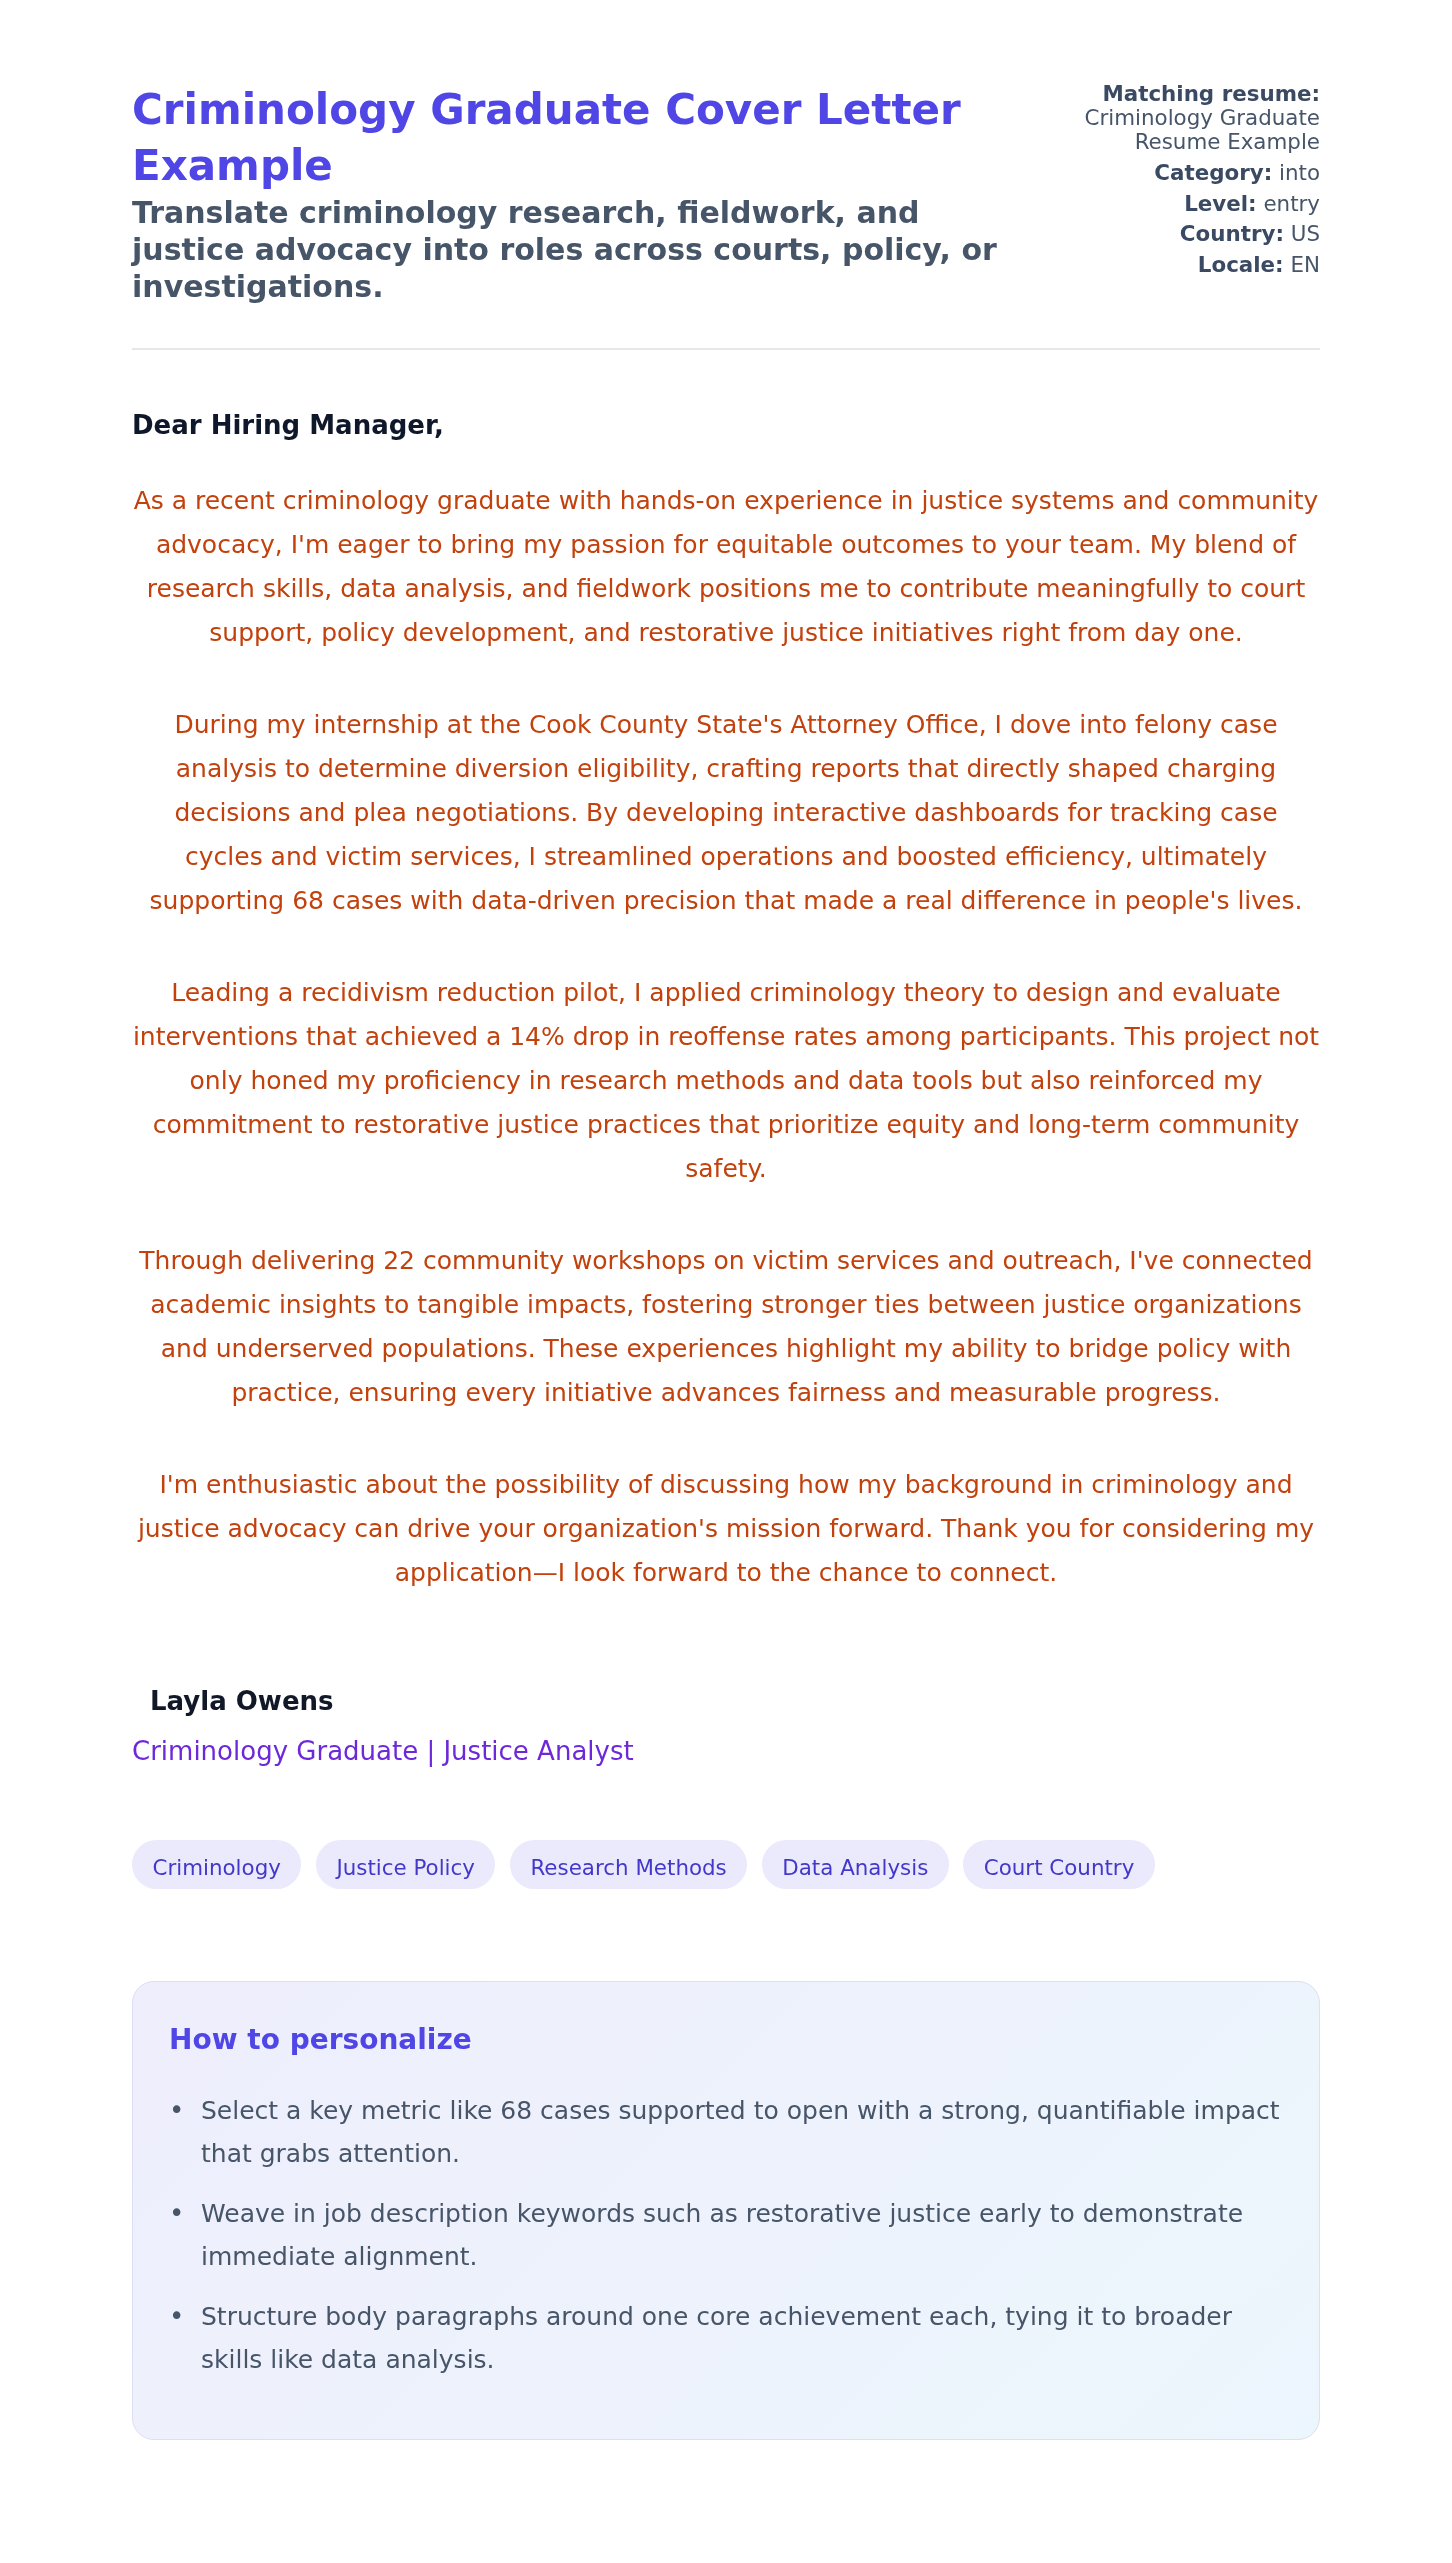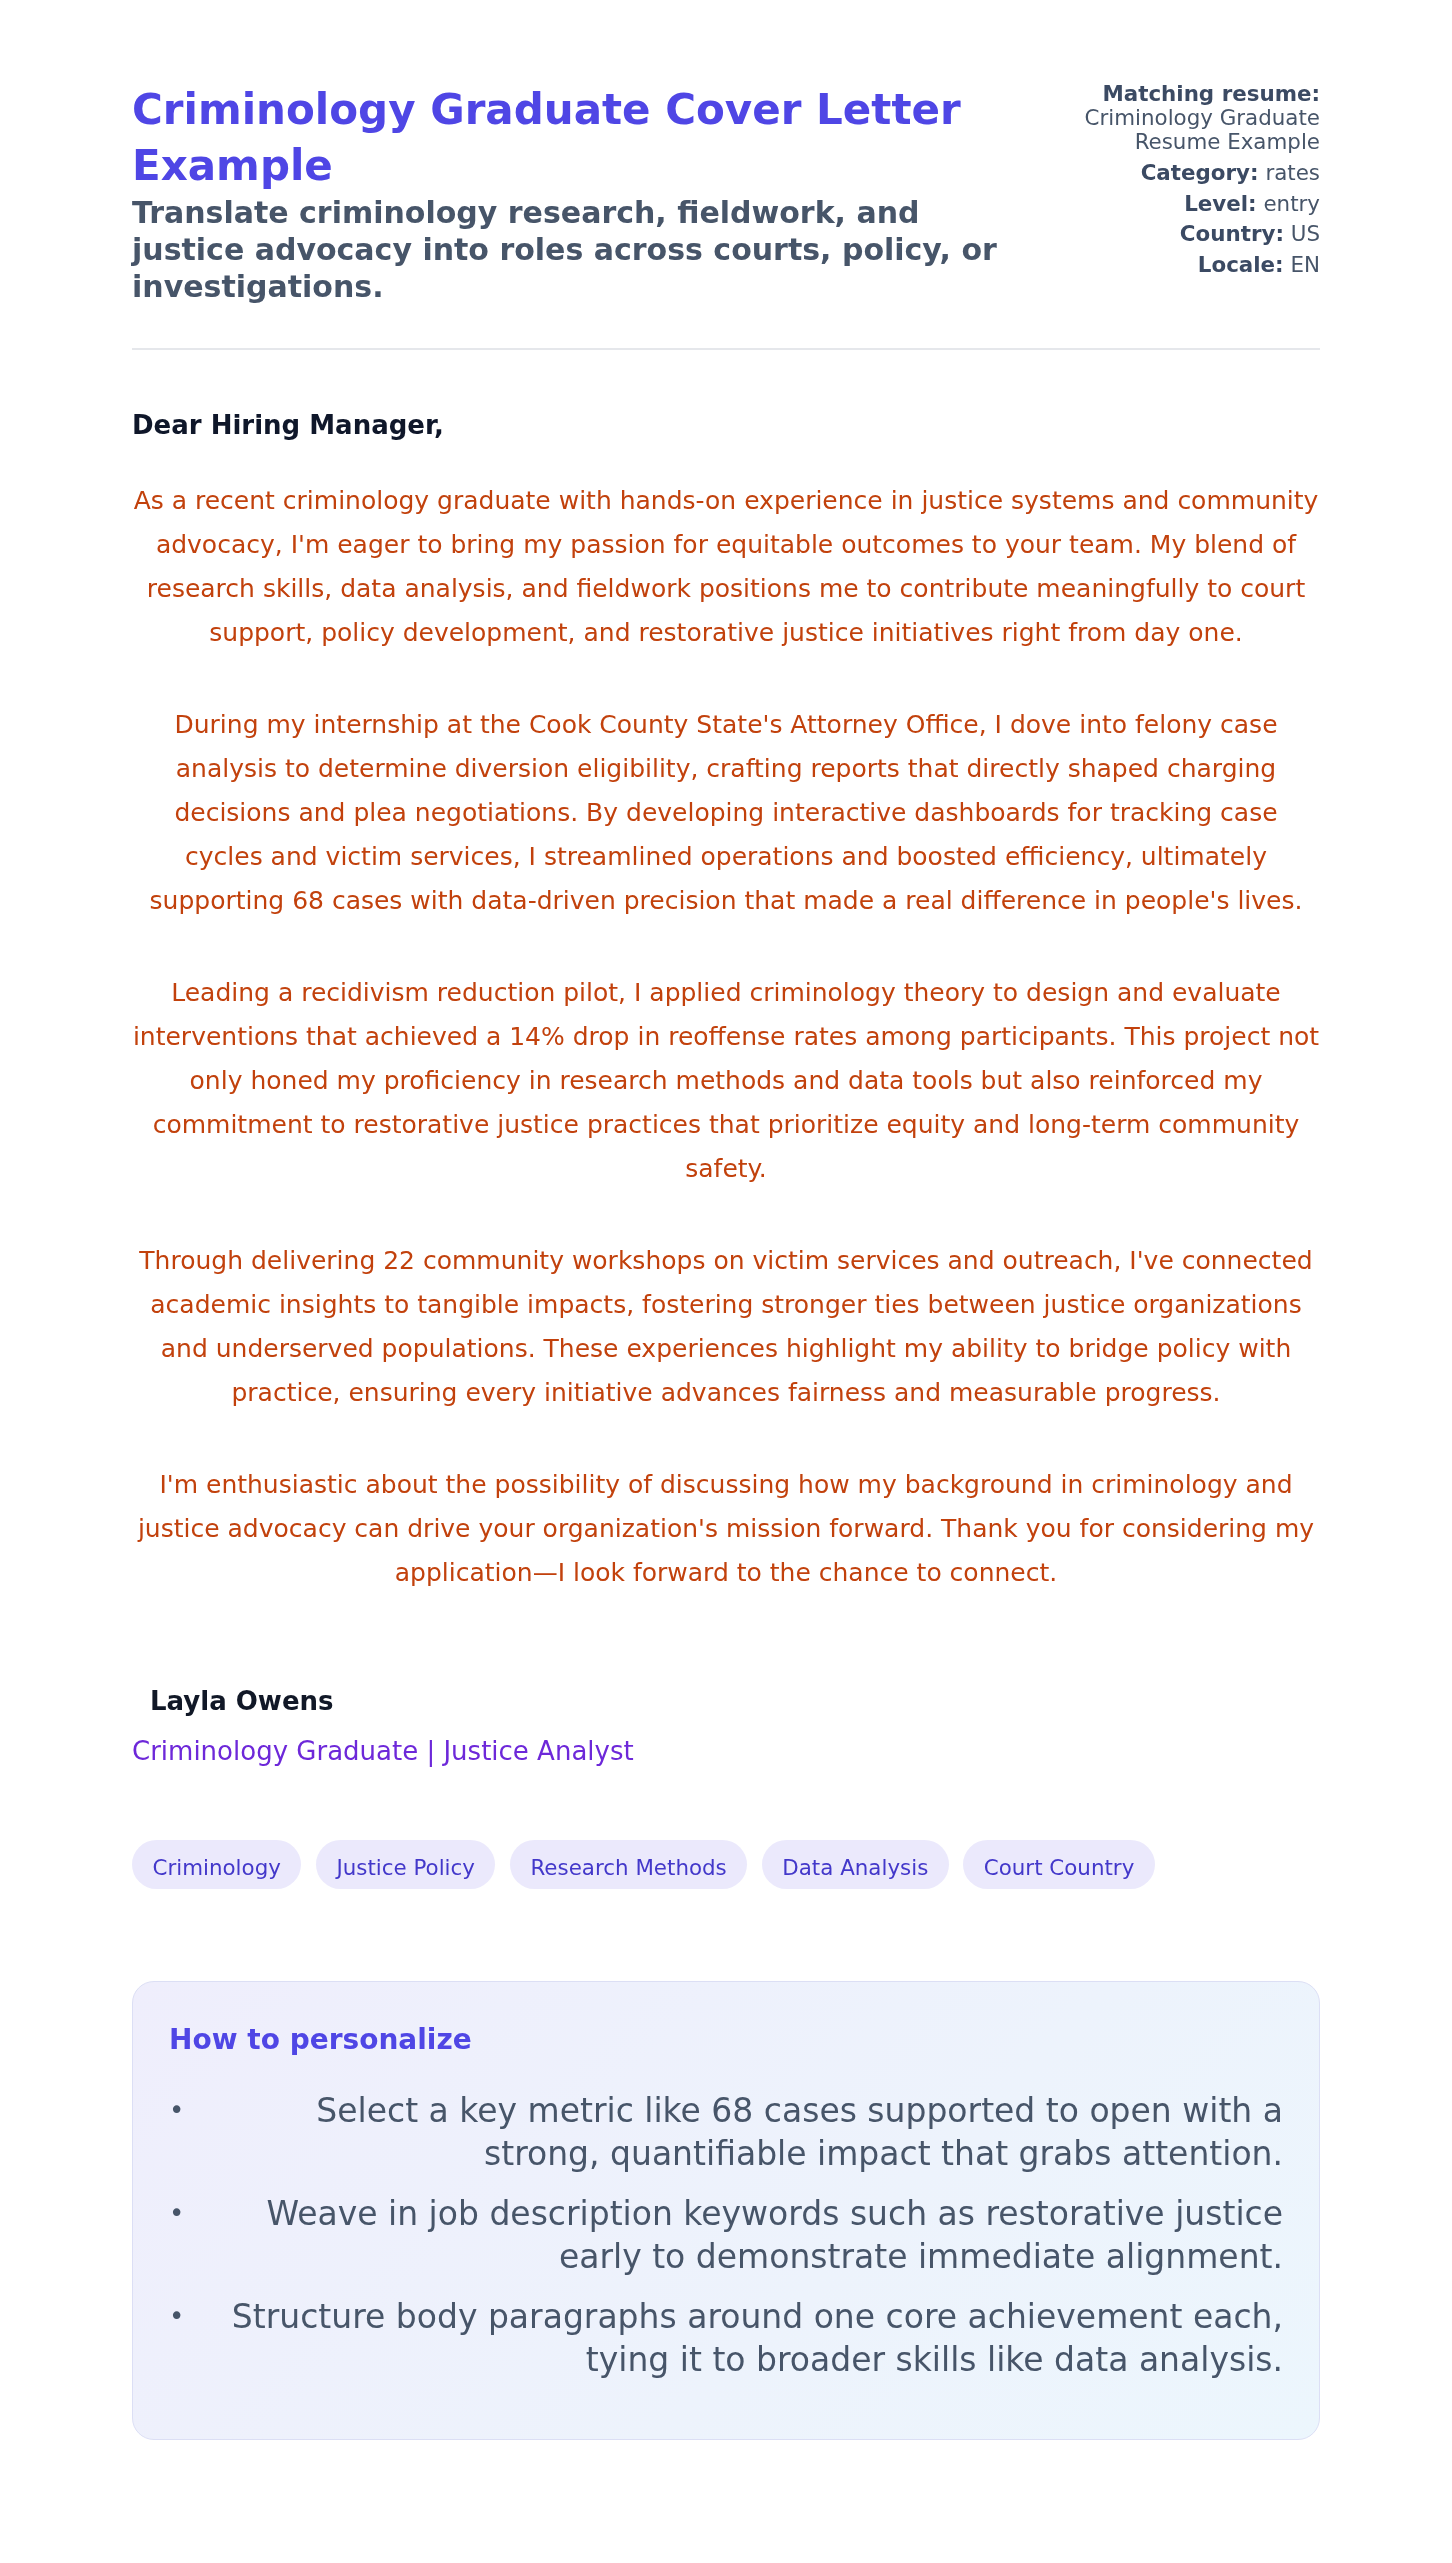--- a/index.html
+++ b/index.html
@@ -18,41 +18,41 @@
     .greeting { font-size: 26px; font-weight: 700; color: #0f172a; margin-top: 60px; line-height: 31px; }
     .body p { font-size: 25px; line-height: 44px; color: #c2410c; margin-top: 48px; text-align: center; }
     .body p.first { margin-top: 38px; }
     .sig-name { font-size: 26px; font-weight: 700; margin-top: 91px; line-height: 31px; color: #111827; margin-left: 18px; }
     .sig-title { font-size: 26px; color: #6d28d9; margin-top: 19px; line-height: 31px; }
     .tags { display: flex; gap: 14.5px; margin-top: 73px; }
     .tag { background: #ebe9fc; color: #4338ca; font-size: 21.4px; height: 49px; line-height: 55px; padding: 0 20.5px; border-radius: 27px; }
     .tip-box { margin-top: 92px; border: 1.7px solid #dcdff5; border-radius: 22px; background: linear-gradient(135deg, #efeefc 0%, #edf3fc 60%, #ecf6fd 100%); padding: 41px 36px 41px 36px; }
     .tip-title { font-size: 28px; font-weight: 700; color: #4f46e5; line-height: 34px; }
     .tip-list { list-style: none; margin-top: 32px; }
-    .tip-list li { position: relative; padding-left: 32px; font-size: 33px; line-height: 43px; color: #475569; margin-bottom: 17px; text-align: right; }
+    .tip-list li { position: relative; padding-left: 32px; font-size: 25px; line-height: 43px; color: #475569; margin-bottom: 17px; }
     .tip-list li::before { content: "•"; position: absolute; left: 0; top: 0; color: #475569; font-size: 26px; }
   </style>
 </head>
 <body>
 
 <div class="page">
 
   <header class="header">
     <div class="header-left">
       <h1 class="title">Criminology Graduate Cover Letter Example</h1>
       <h2 class="subtitle">Translate criminology research, fieldwork, and justice advocacy into roles across courts, policy, or investigations.</h2>
     </div>
     <div class="meta">
       <div class="row first">
         <b>Matching resume:</b><br>
         <span>Criminology Graduate Resume Example</span>
       </div>
       <div class="row">
         <b>Category:</b>
-        <span>rates</span>
+        <span>into</span>
       </div>
       <div class="row">
         <b>Level:</b>
         <span>entry</span>
       </div>
       <div class="row">
         <b>Country:</b>
         <span>US</span>
       </div>
       <div class="row">

